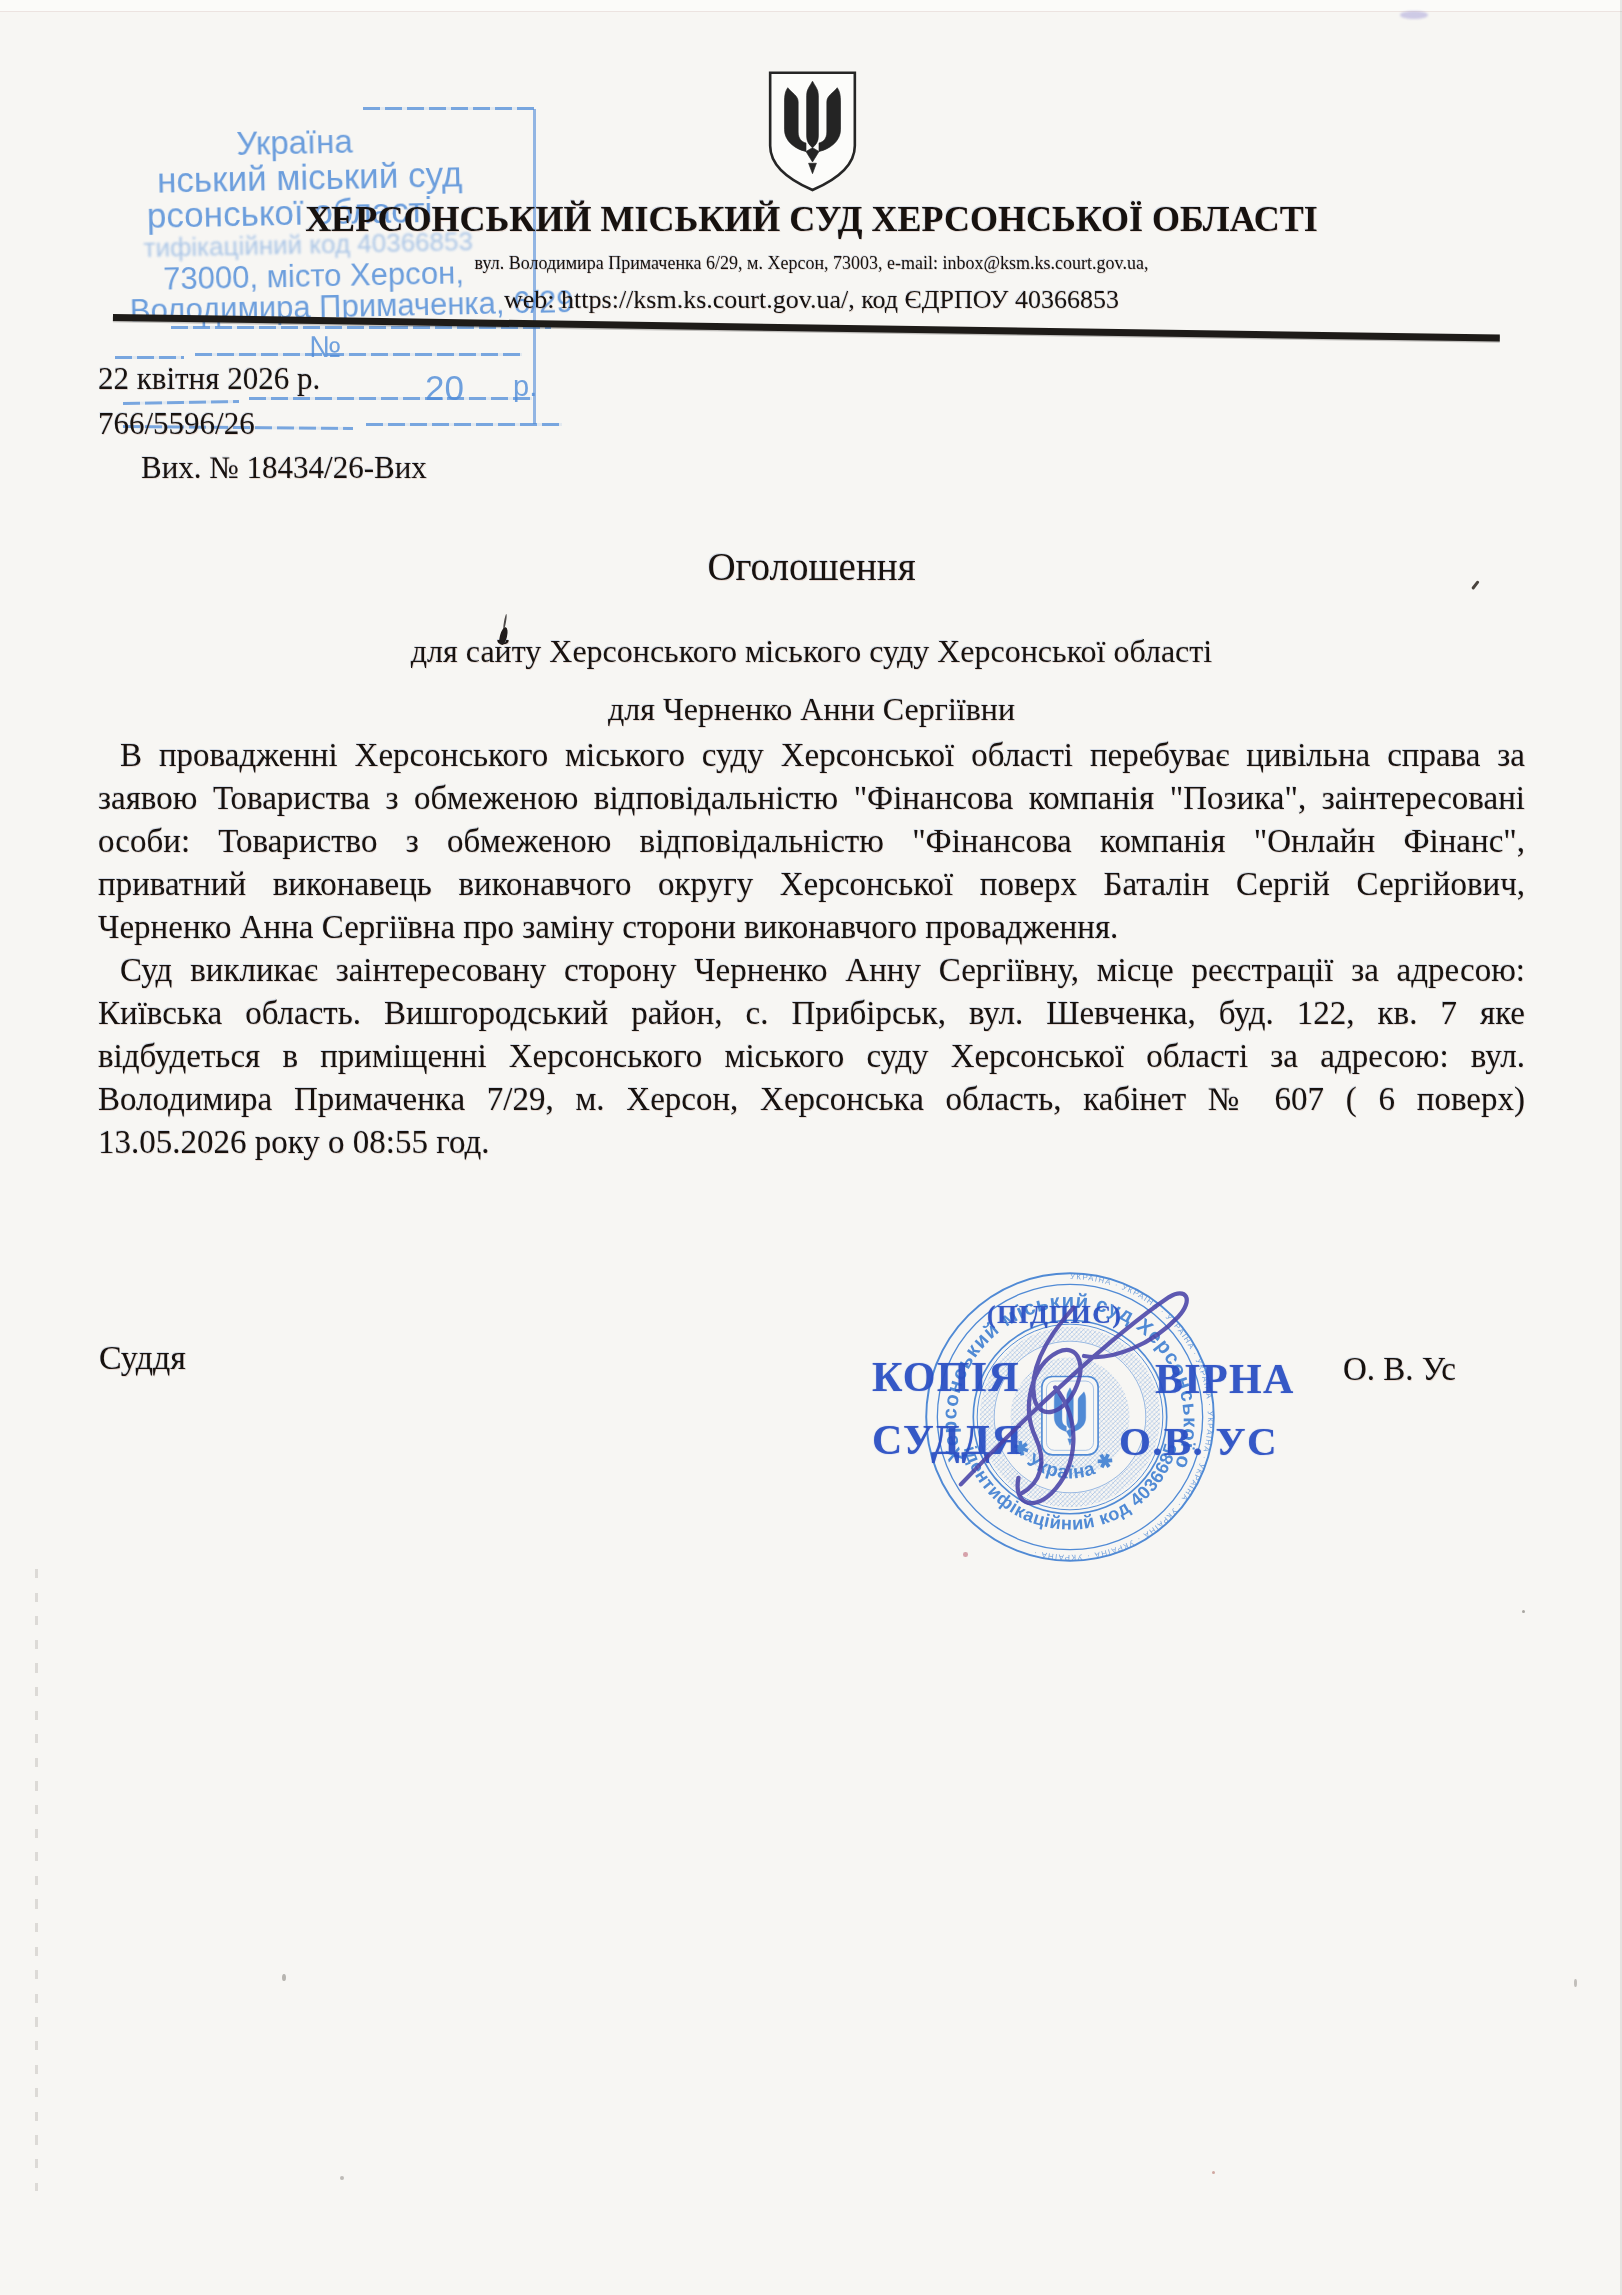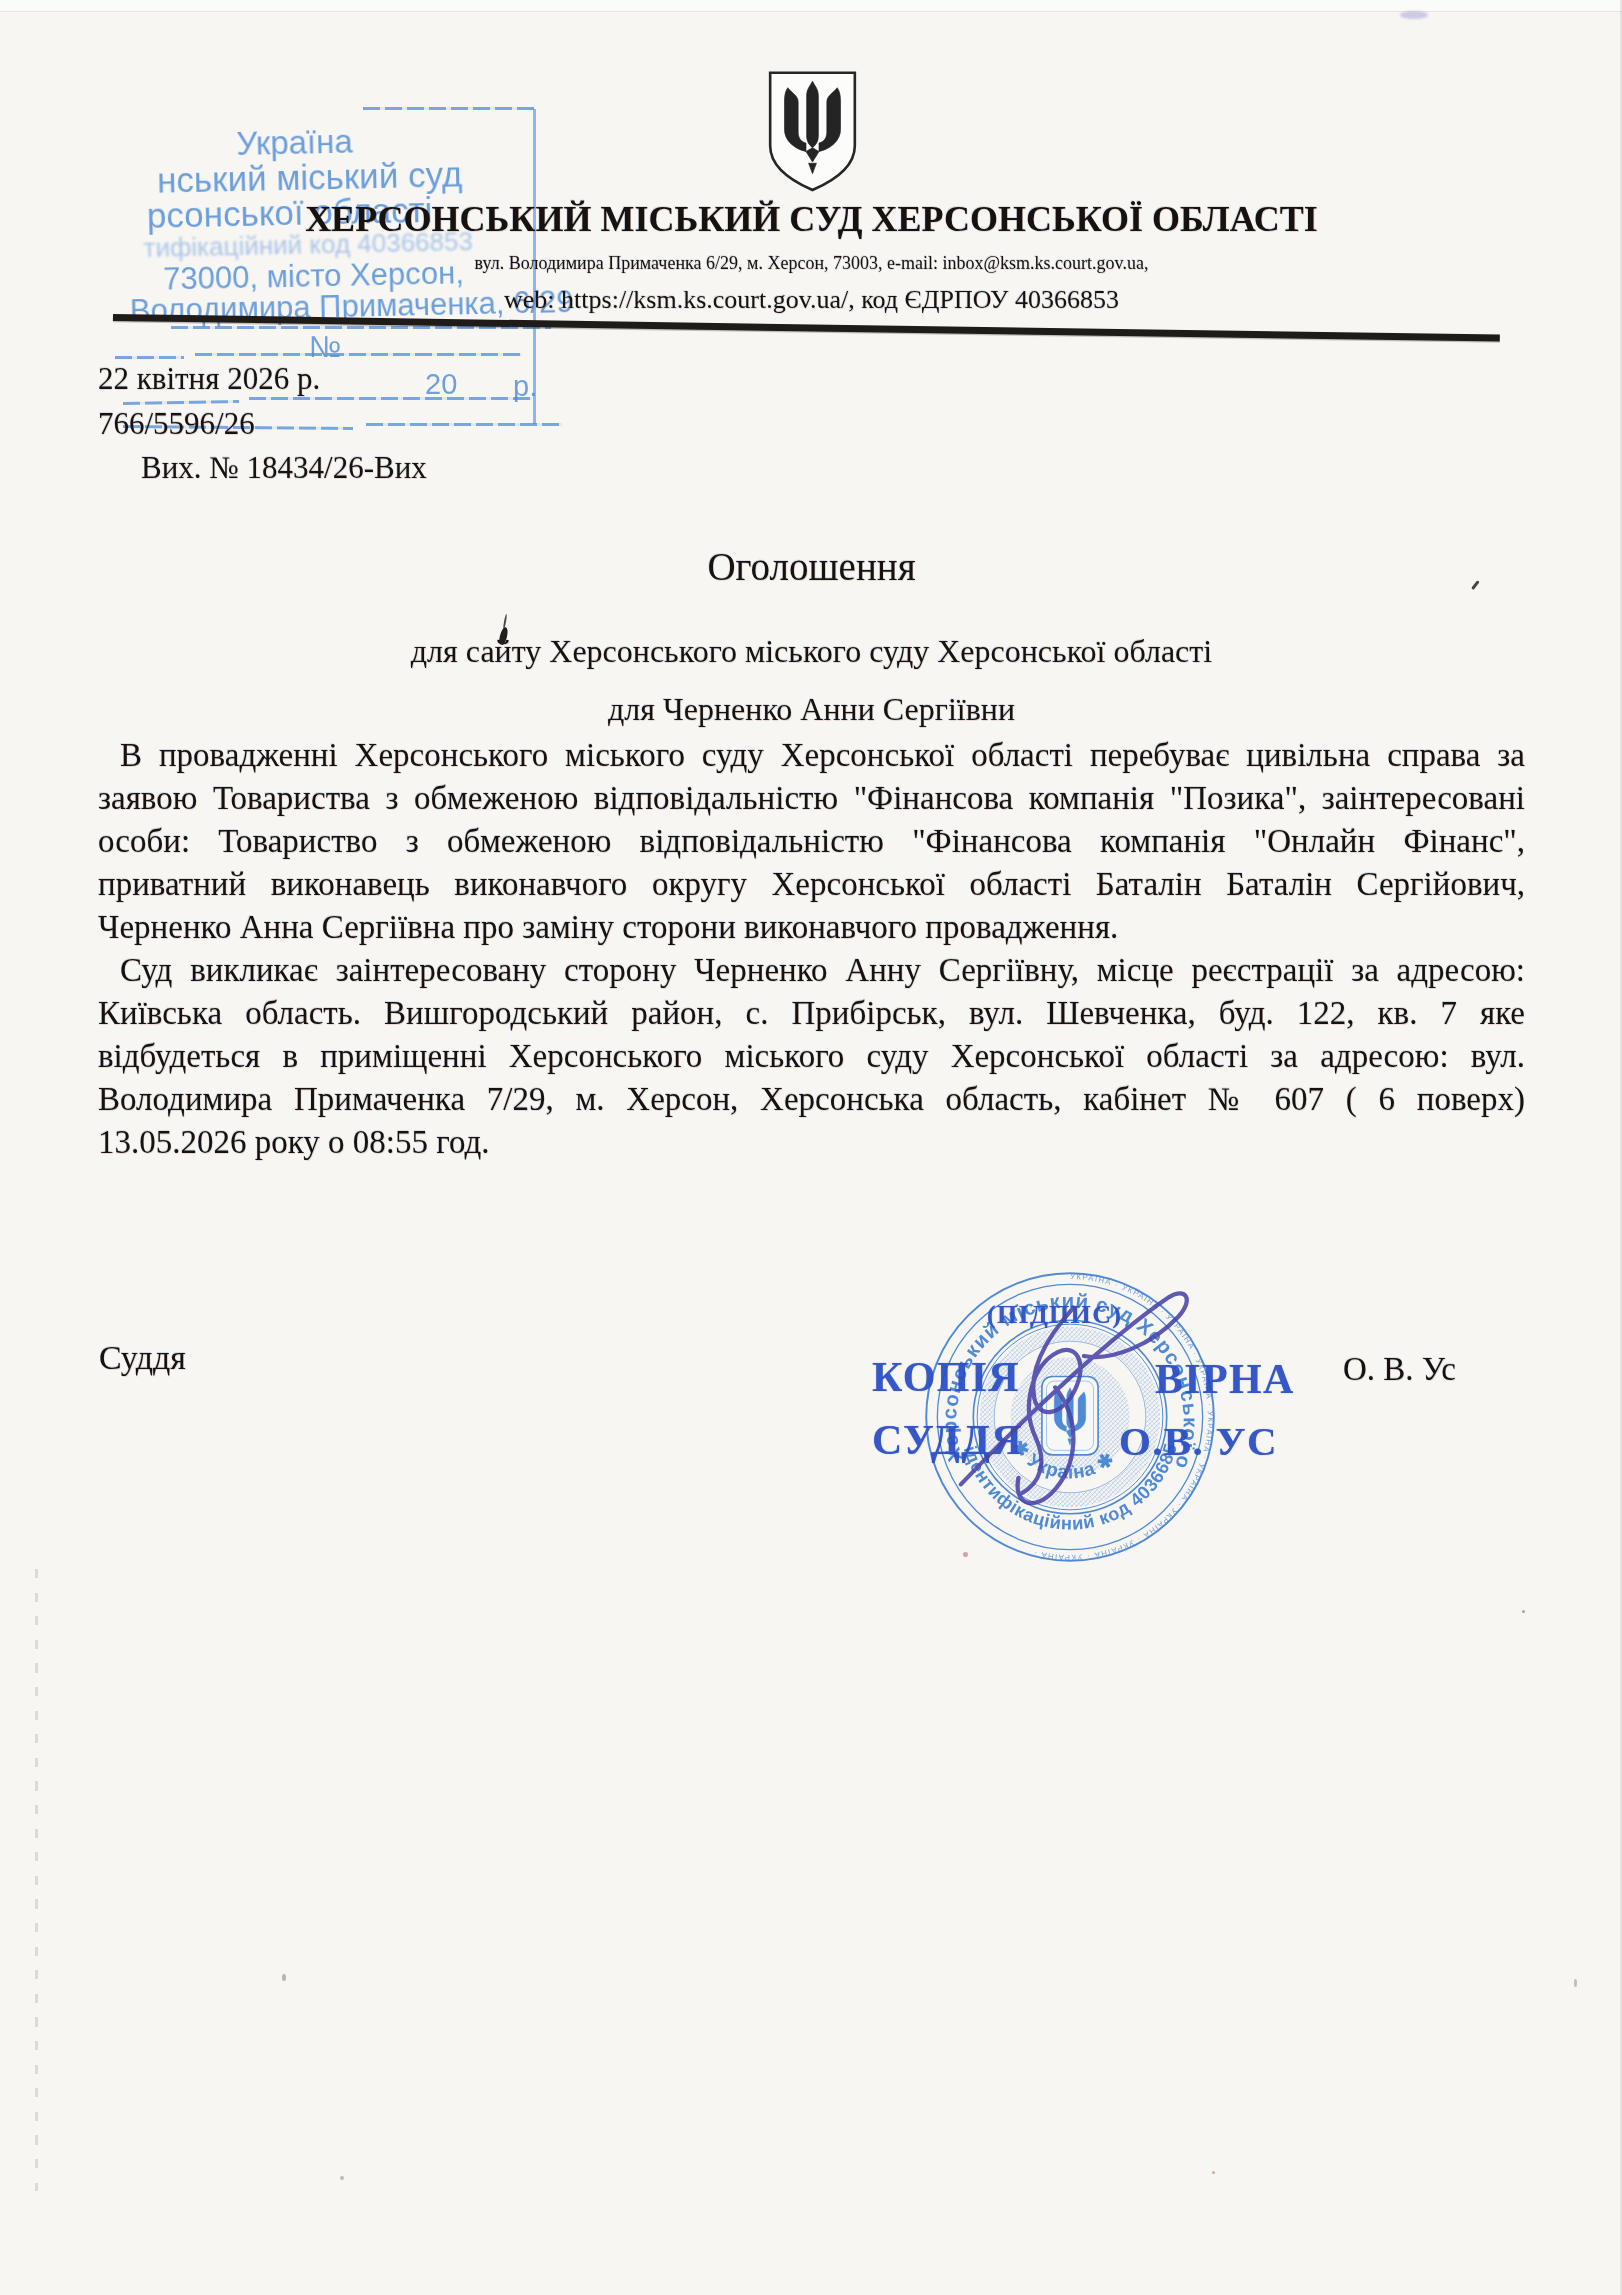--- a/index.html
+++ b/index.html
@@ -48,21 +48,21 @@
     <div style="left:71px;top:160px;font-size:31px;">73000, місто Херсон,</div>
     <div style="left:37px;top:191px;font-size:31px;">Володимира Примаченка, 6/29</div>
   </div>
 
   <div class="abs bline" style="left:363px;top:107px;width:171px;"></div>
   <div class="abs bvert" style="left:533px;top:109px;height:315px;"></div>
   <div class="abs bline" style="left:171px;top:326px;width:380px;"></div>
   <div class="abs bluebit" style="left:309px;top:330px;font-size:30px;">№</div>
   <div class="abs bline" style="left:195px;top:353px;width:327px;"></div>
   <div class="abs bline" style="left:115px;top:356px;width:69px;"></div>
-  <div class="abs bluebit" style="left:425px;top:368px;font-size:29px;">20</div>
+  <div class="abs bluebit" style="left:425px;top:368px;font-size:35px;">20</div>
   <div class="abs bluebit" style="left:513px;top:370px;font-size:29px;">р.</div>
   <div class="abs bline" style="left:249px;top:397px;width:283px;"></div>
   <div class="abs bline" style="left:123px;top:401px;width:116px;transform:rotate(-1deg);"></div>
   <div class="abs bline" style="left:366px;top:423px;width:196px;"></div>
   <div class="abs bline" style="left:123px;top:426px;width:230px;transform:rotate(.5deg);"></div>
 
   <svg class="abs" style="left:763px;top:68px;" width="99" height="128" viewBox="0 0 152 196">
     <path d="M11 7 H141 V119 Q141 159 76 187 Q11 159 11 119 Z" fill="#fcfcfa" stroke="#262626" stroke-width="4"></path>
     <g fill="#242424" stroke="#242424" transform="translate(26,18) scale(1.0)">
       <path d="M50 2 C54 10 59 14 59 24 L59 86 C59 95 55 100 50 104 C45 100 41 95 41 86 L41 24 C41 14 46 10 50 2 Z"></path>
@@ -85,21 +85,21 @@
 
   <div class="abs center ink" style="top:544px;font-size:39px;">Оголошення</div>
   <div class="abs center ink" style="top:633px;font-size:32px;">для сайту Херсонського міського суду Херсонської області</div>
   <div class="abs center ink" style="top:691px;font-size:32px;">для  Черненко Анни Сергіївни</div>
 
   <div class="abs ink" style="left:98px;top:737px;width:1427px;font-size:33px;">
     <div>
       <div class="bodyline indent">В провадженні Херсонського міського суду Херсонської області перебуває цивільна справа за</div>
       <div class="bodyline">заявою Товариства з обмеженою відповідальністю "Фінансова компанія "Позика", заінтересовані</div>
       <div class="bodyline">особи: Товариство з обмеженою відповідальністю "Фінансова компанія "Онлайн Фінанс",</div>
-      <div class="bodyline">приватний виконавець виконавчого округу Херсонської області Баталін Баталін Сергійович,</div>
+      <div class="bodyline">приватний виконавець виконавчого округу Херсонської поверх Баталін Сергій Сергійович,</div>
       <div class="bodyline last">Черненко Анна Сергіївна про заміну сторони виконавчого провадження.</div>
     </div>
     <div>
       <div class="bodyline indent">Суд викликає заінтересовану сторону Черненко Анну Сергіївну, місце реєстрації за адресою:</div>
       <div class="bodyline">Київська область. Вишгородський район, с. Прибірськ, вул. Шевченка, буд. 122, кв. 7 яке</div>
       <div class="bodyline">відбудеться в приміщенні Херсонського міського суду Херсонської області за адресою: вул.</div>
       <div class="bodyline">Володимира Примаченка 7/29, м. Херсон, Херсонська область, кабінет №  607 ( 6 поверх)</div>
       <div class="bodyline last">13.05.2026 року о 08:55 год.</div>
     </div>
   </div>

